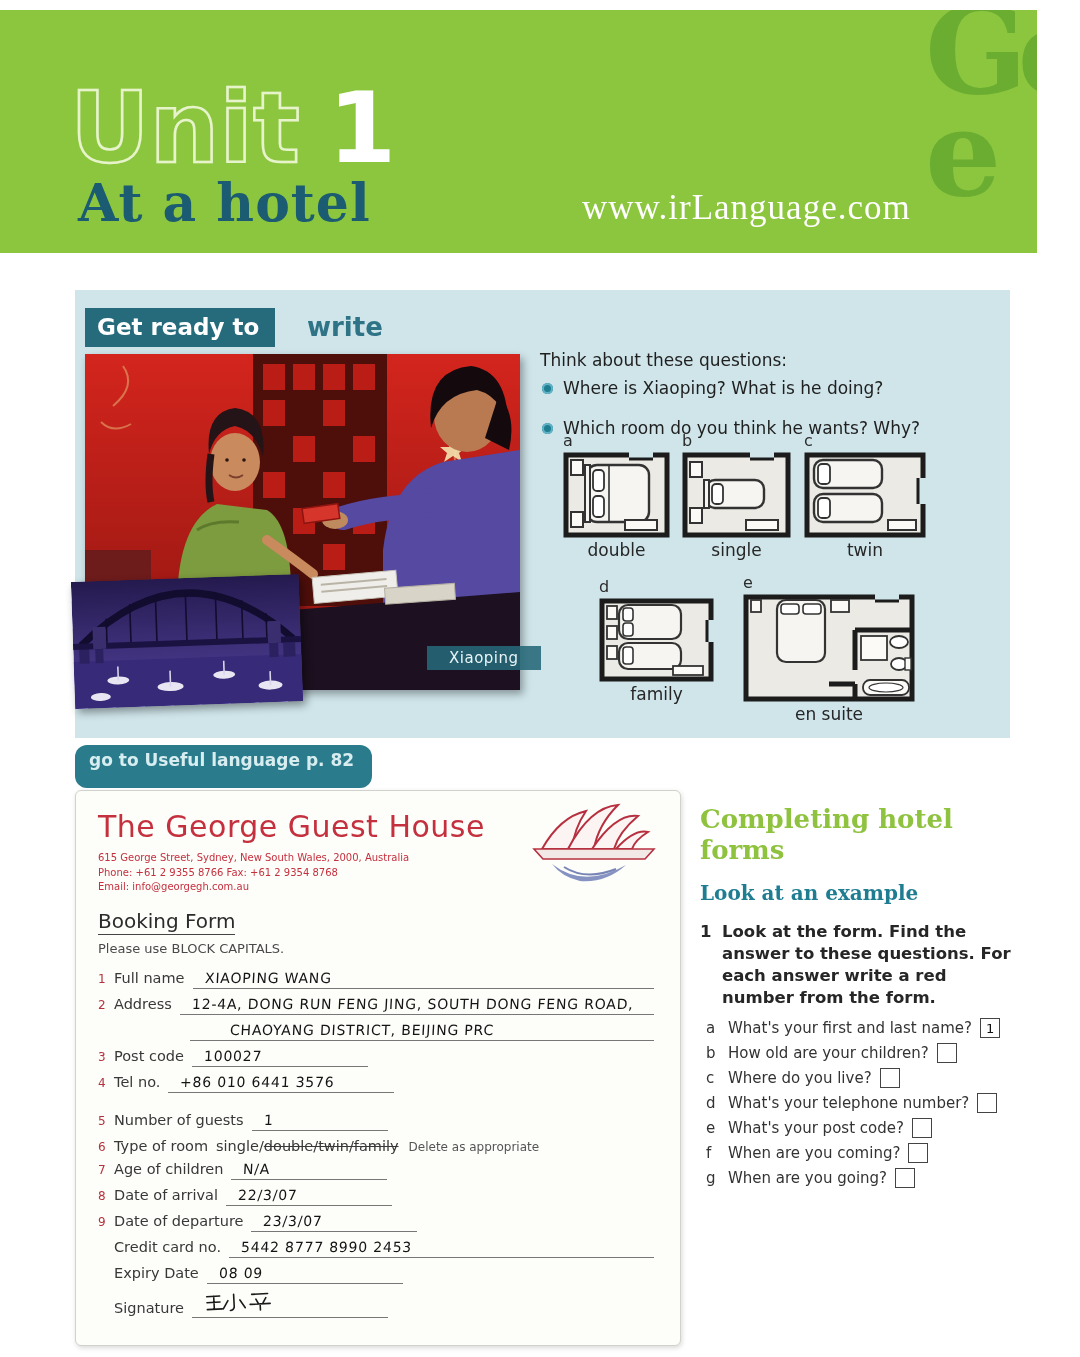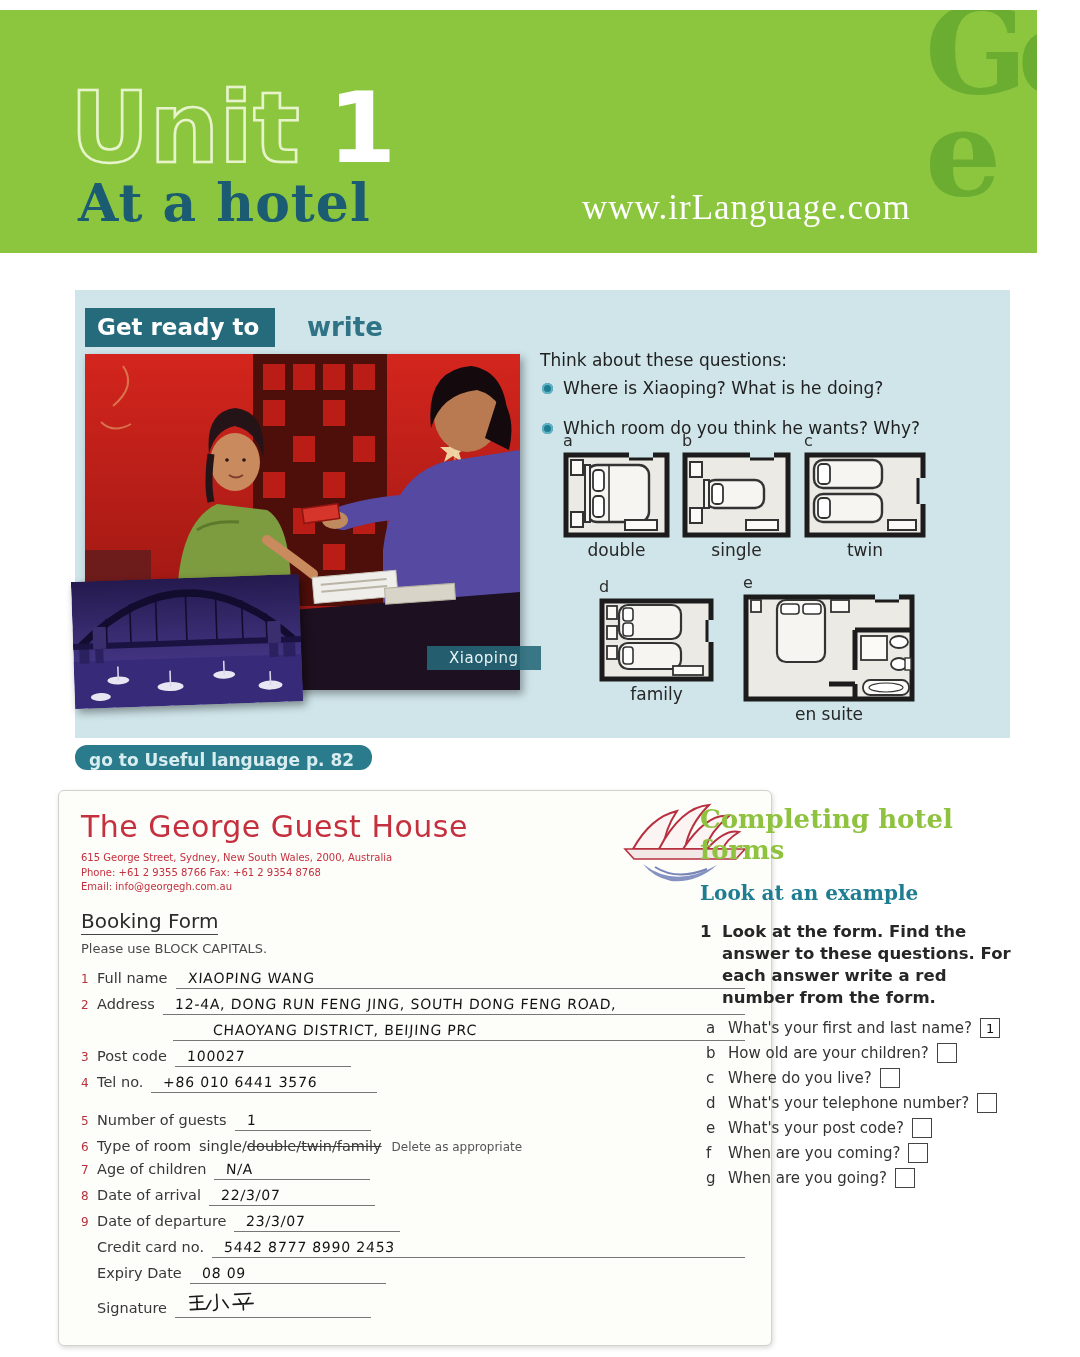--- a/index.html
+++ b/index.html
@@ -35,24 +35,24 @@
               box-shadow:inset 0 0 0 2px #5fb3c4;margin:5px 10px 0 2px;flex:none;}
   .bullet-text{font-size:17px;color:#1f1f1f;}
 
   .room{position:absolute;}
   .room-letter{font-size:16px;color:#2c2c2c;height:18px;line-height:18px;}
   .room svg{display:block;}
   .room-label{font-size:17px;color:#262626;text-align:center;margin-top:2px;}
 
   
   .ul-badge{position:absolute;left:75px;top:745px;background:#2a7b8c;color:#d8edf0;
-            font-weight:700;font-size:17px;padding:5px 18px 0 14px;border-radius:12px;}
+            font-weight:700;font-size:17px;padding:5px 18px 18px 14px;border-radius:12px;}
 
   
-  .form-card{position:absolute;left:58px;top:790px;width:714px;height:556px;
+  .form-card{position:absolute;left:75px;top:790px;width:606px;height:556px;
              background:#fdfdfa;border:1px solid #d2d2cc;border-radius:6px;
              box-shadow:1px 2px 5px rgba(0,0,0,.15);padding:16px 20px 0 22px;box-sizing:border-box;}
   .hotel-name{font-size:30px;color:#c5303e;letter-spacing:.5px;margin:2px 0 7px 0;}
   .hotel-addr{font-size:10px;color:#c5303e;line-height:1.45;}
   .opera{position:absolute;right:16px;top:10px;}
   .bf-title{display:inline-block;font-size:20px;color:#2b2b2b;border-bottom:1.5px solid #444;
             margin:14px 0 6px 0;padding-bottom:1px;}
   .bf-instr{font-size:13px;color:#4a4a4a;margin-bottom:14px;}
   .row{display:flex;align-items:baseline;margin-bottom:7px;font-size:14.5px;color:#383838;
        padding-right:6px;}

